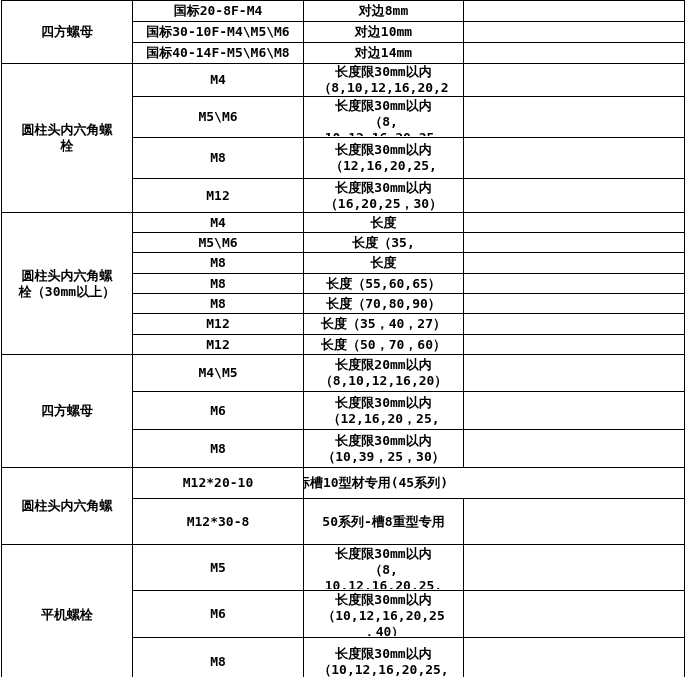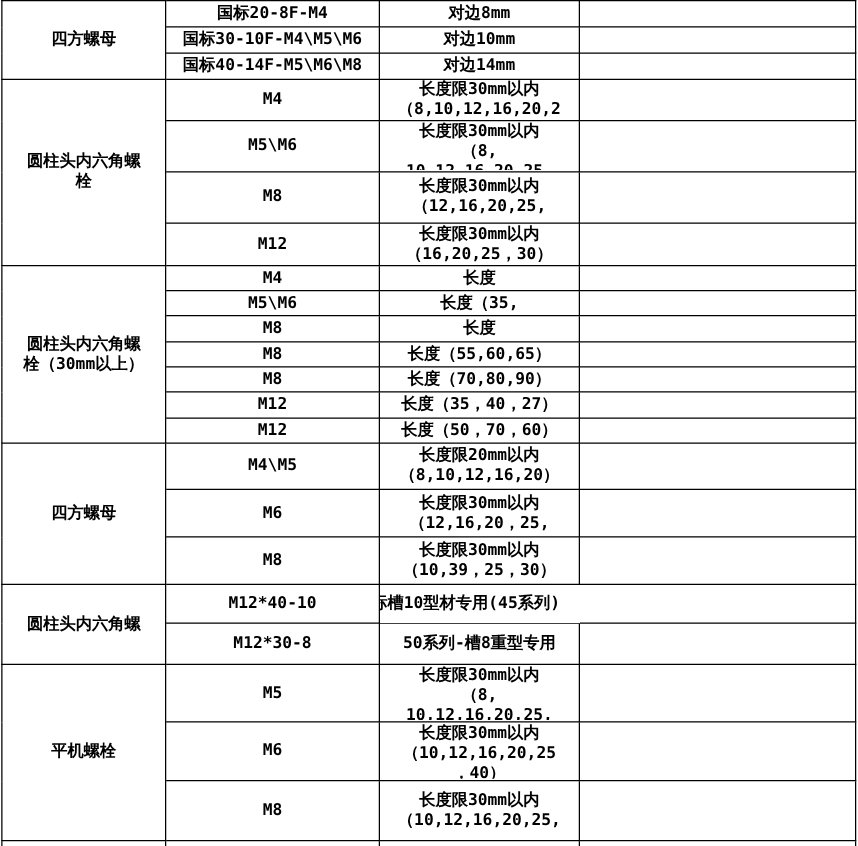--- a/index.html
+++ b/index.html
@@ -259,28 +259,28 @@
             <div class="line">（10,39，25，30）</div>
           </div>
         </td>
         <td class="empty"></td>
       </tr>
       <tr style="height: 31px;">
         <td rowspan="2" class="cat">
           <div class="line">圆柱头内六角螺</div>
         </td>
         <td class="spec">
-          <div class="line">M12*40-10</div>
+          <div class="line">M12*20-10</div>
         </td>
         <td class="desc spillcell">
           <span class="spill">标槽10型材专用(45系列)</span>
         </td>
         <td class="empty no-left"></td>
       </tr>
-      <tr style="height: 33px; margin-top: 40px;">
+      <tr style="height: 46px; margin-top: 40px;">
         <td class="spec">
           <div class="line">M12*30-8</div>
         </td>
         <td class="desc">
           <div>
             <div class="line">50系列-槽8重型专用</div>
           </div>
         </td>
         <td class="empty"></td>
       </tr>

